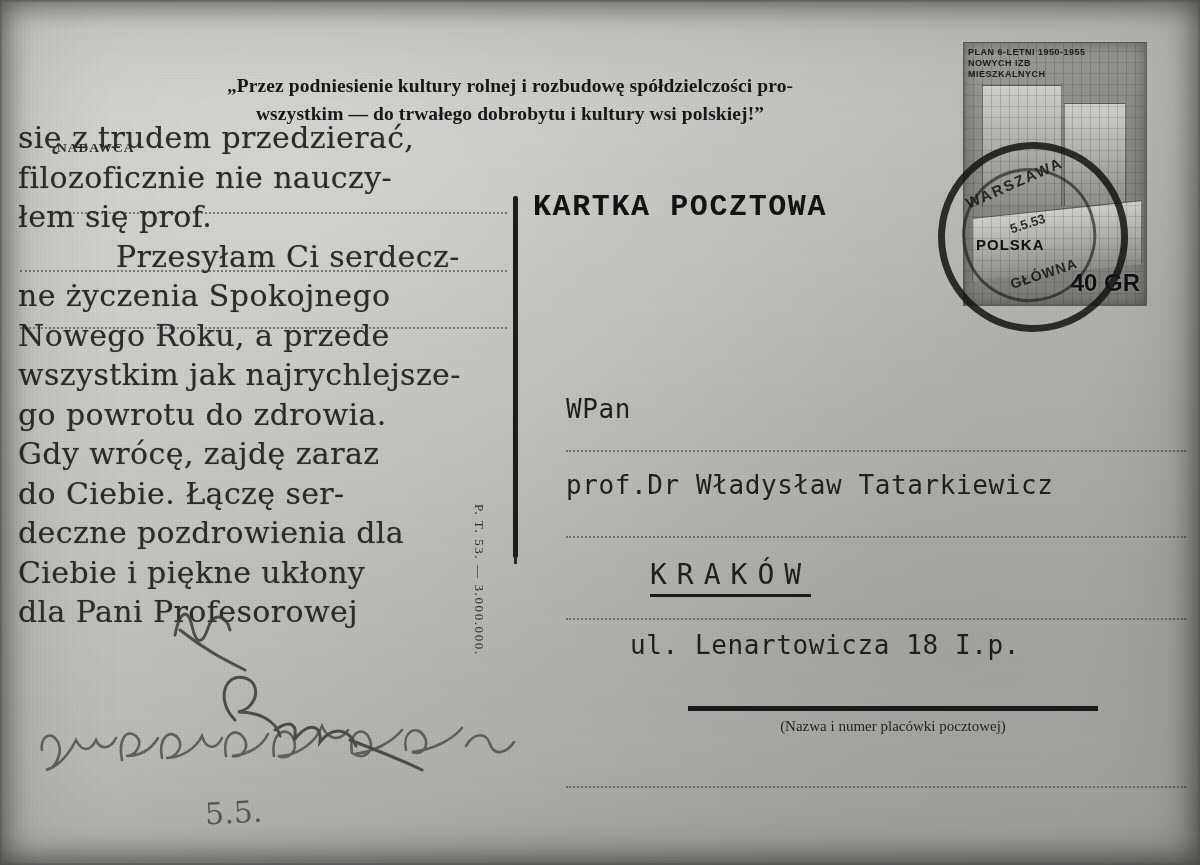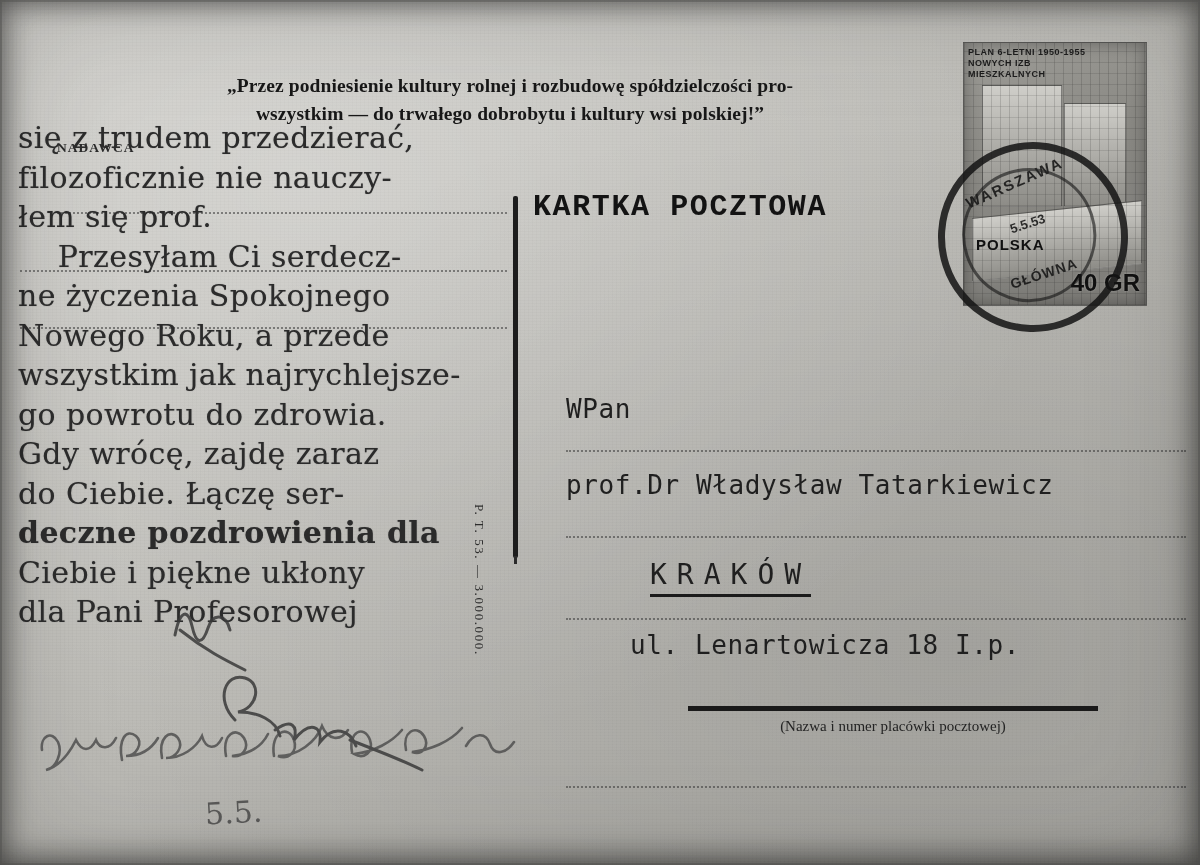--- a/index.html
+++ b/index.html
@@ -313,28 +313,28 @@
   <div id="divider-bottom"></div>
 
   <div id="printnote">P. T. 53. — 3.000.000.</div>
 
   <div id="kartka">KARTKA POCZTOWA</div>
 
   <div id="message">
     <div style="white-space: pre;">się z trudem przedzierać,</div>
     <div style="white-space: pre;">filozoficznie nie nauczy-</div>
     <div style="white-space: pre;">łem się prof.</div>
-    <div style="white-space: pre;">    Przesyłam Ci serdecz-</div>
+    <div style="white-space: pre; text-align: center;">    Przesyłam Ci serdecz-</div>
     <div style="white-space: pre;">ne życzenia Spokojnego</div>
     <div style="white-space: pre;">Nowego Roku, a przede</div>
     <div style="white-space: pre;">wszystkim jak najrychlejsze-</div>
     <div style="white-space: pre;">go powrotu do zdrowia.</div>
     <div style="white-space: pre;">Gdy wrócę, zajdę zaraz</div>
     <div style="white-space: pre;">do Ciebie. Łączę ser-</div>
-    <div style="white-space: pre; font-weight: bold;">deczne pozdrowienia dla</div>
+    <div style="white-space: pre;">deczne pozdrowienia dla</div>
     <div style="white-space: pre;">Ciebie i piękne ukłony</div>
     <div style="white-space: pre;">dla Pani Profesorowej</div>
   </div>
 
   <svg id="signature" viewBox="0 0 520 260">
     <g fill="none" stroke="#3a3a3a" stroke-width="3" stroke-linecap="round" opacity="0.85">
       <path d="M145 35 C150 10, 158 8, 162 26 C166 44, 172 46, 178 28 C183 12, 196 14, 200 30"></path>
       <path d="M150 30 C175 50, 195 60, 215 70"></path>
       <path d="M205 120 C185 100, 195 72, 215 78 C232 83, 228 108, 208 112 C228 112, 246 120, 250 136"></path>
       <path d="M245 130 C262 118, 268 126, 264 140 C280 120, 292 126, 290 142 C304 124, 320 130, 326 146"></path>

